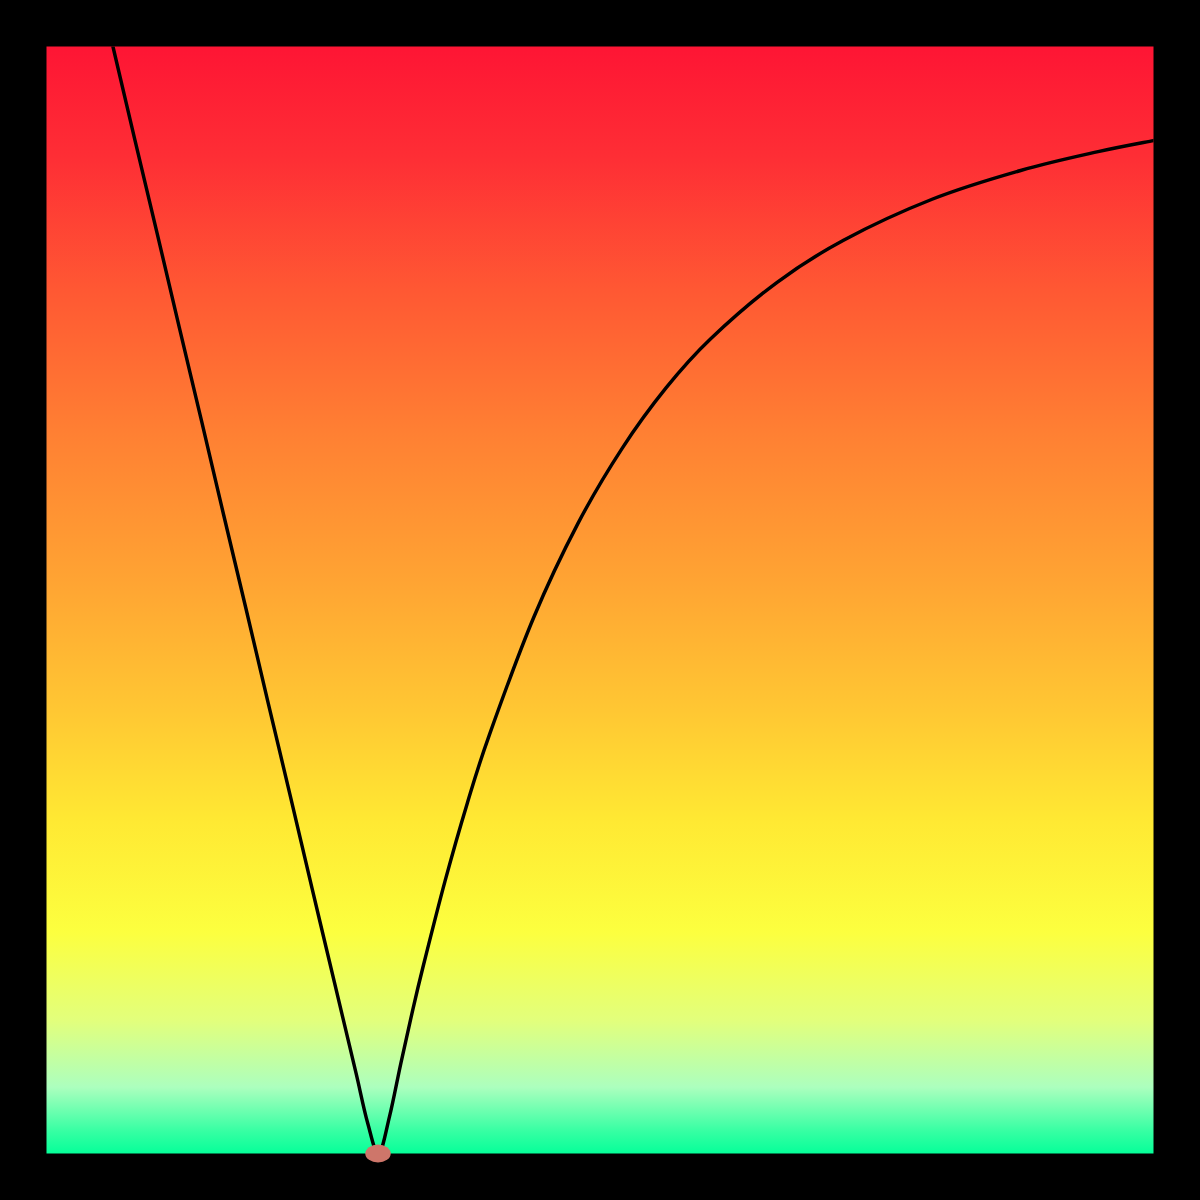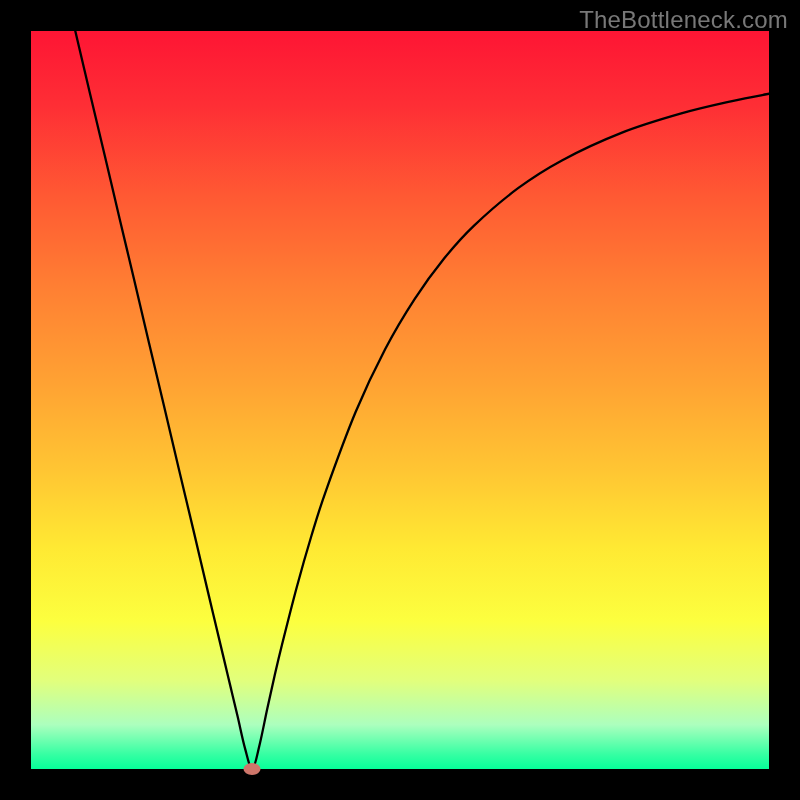--- a/index.html
+++ b/index.html
@@ -70,14 +70,13 @@
 </head>
 <body>
 
 <div class="chart-frame">
   <div class="plot-area">
     <svg class="curve" viewBox="0 0 738 738" preserveAspectRatio="none">
       <path fill="none" stroke="#000" stroke-width="2.3" stroke-linejoin="round" stroke-linecap="round" d="M 44.28 0 C 46.74 10.46, 54.12 41.94, 59.04 62.73 C 63.96 83.52, 68.88 103.93, 73.80 124.72 C 78.72 145.51, 83.64 166.66, 88.56 187.45 C 93.48 208.24, 98.40 228.66, 103.32 249.44 C 108.24 270.23, 113.16 291.39, 118.08 312.17 C 123.00 332.96, 127.92 353.38, 132.84 374.17 C 137.76 394.95, 142.68 416.11, 147.60 436.90 C 152.52 457.68, 157.44 478.10, 162.36 498.89 C 167.28 519.68, 172.20 540.83, 177.12 561.62 C 182.04 582.40, 188.19 608.11, 191.88 623.61 C 195.57 639.11, 196.80 644.27, 199.26 654.61 C 201.72 664.94, 204.18 675.15, 206.64 685.60 C 209.10 696.06, 211.56 708.60, 214.02 717.34 C 216.48 726.07, 218.94 738.74, 221.40 738.00 C 223.86 737.26, 226.32 722.87, 228.78 712.91 C 231.24 702.95, 233.70 689.54, 236.16 678.22 C 238.62 666.91, 241.08 655.71, 243.54 645.01 C 246.00 634.31, 247.23 628.78, 250.92 614.02 C 254.61 599.26, 260.76 574.66, 265.68 556.45 C 270.60 538.25, 275.52 521.03, 280.44 504.79 C 285.36 488.56, 287.82 479.70, 295.20 459.04 C 302.58 438.37, 314.88 404.30, 324.72 380.81 C 334.56 357.31, 344.40 336.90, 354.24 318.08 C 364.08 299.26, 373.92 283.02, 383.76 267.89 C 393.60 252.76, 403.44 239.48, 413.28 227.30 C 423.12 215.13, 430.50 206.52, 442.80 194.83 C 455.10 183.15, 472.32 168.14, 487.08 157.19 C 501.84 146.25, 514.14 138.37, 531.36 129.15 C 548.58 119.92, 570.72 109.59, 590.40 101.84 C 610.08 94.10, 630.99 87.94, 649.44 82.66 C 667.89 77.37, 686.34 73.43, 701.10 70.11 C 715.86 66.79, 731.85 63.96, 738.00 62.73"></path>
     </svg>
     <div class="marker" style="left: 221.4px; top: 738px; background: rgb(206, 118, 106);"></div>
   </div>
-  <div class="watermark">TheBottleneck.com</div>
 </div>
 
 </body></html>

